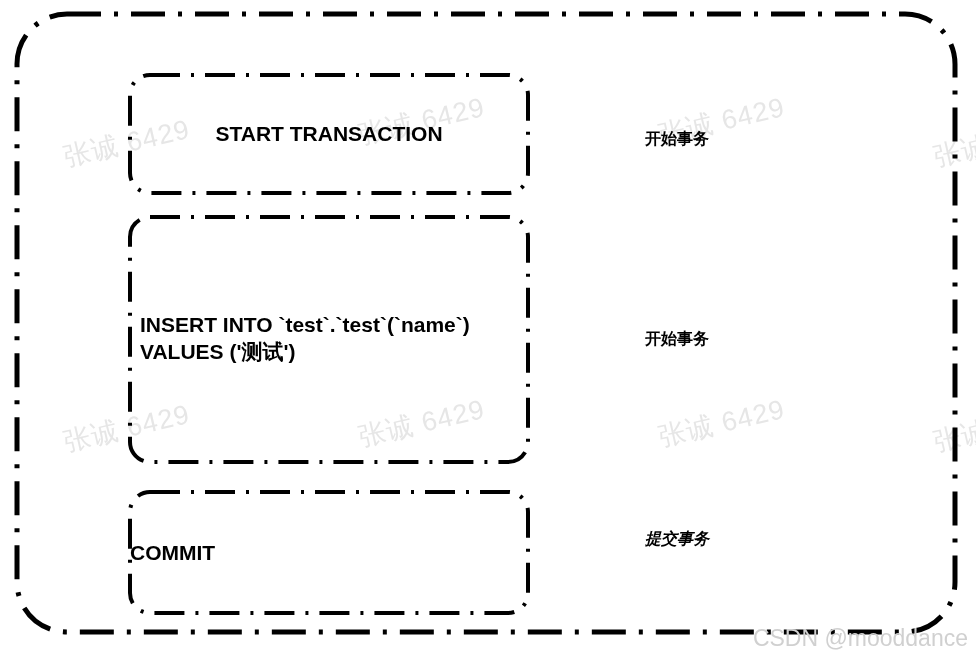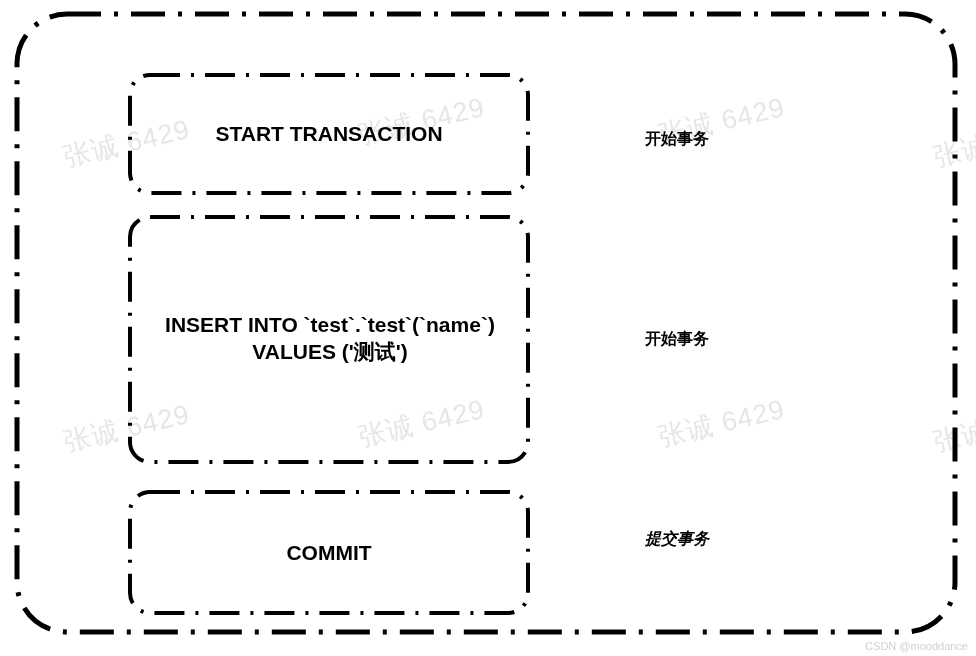--- a/index.html
+++ b/index.html
@@ -72,21 +72,21 @@
     font-weight: bold;
     font-size: 16px;
     line-height: 26px;
     white-space: nowrap;
   }
   .attribution {
     position: absolute;
     right: 8px;
     bottom: 4px;
     color: #d0d0d0;
-    font-size: 11px;
+    font-size: 23px;
     white-space: nowrap;
     z-index: 4;
   }
 </style>
 </head>
 <body>
 
 <div id="canvas">
 
   <div class="wm-layer">
@@ -106,24 +106,24 @@
         <rect x="130" y="75" width="398" height="118" rx="20" ry="20" fill="none" stroke="#000000" stroke-width="4" stroke-dasharray="30 11 3 11" stroke-linecap="butt"></rect>
         <rect x="130" y="217" width="398" height="245" rx="20" ry="20" fill="none" stroke="#000000" stroke-width="4" stroke-dasharray="30 11 3 11" stroke-linecap="butt"></rect>
         <rect x="130" y="492" width="398" height="121" rx="20" ry="20" fill="none" stroke="#000000" stroke-width="4" stroke-dasharray="30 11 3 11" stroke-linecap="butt"></rect>
       </g>
   </svg>
 
   <div class="text-layer">
 
     <div class="box-label centered" style="left: 130px; width: 398px; text-align: center; top: 120px;">START TRANSACTION</div>
 
-    <div class="box-label" style="left: 130px; width: 398px; text-align: center; padding-left: 2px; box-sizing: border-box; top: 310.5px;">INSERT INTO `test`.`test`(`name`)
+    <div class="box-label" style="left: 138px; width: 398px; text-align: left; padding-left: 2px; box-sizing: border-box; top: 310.5px;">INSERT INTO `test`.`test`(`name`)
 VALUES ('测试')</div>
 
-    <div class="box-label centered" style="left: 130px; width: 398px; text-align: center; top: 538.5px;">COMMIT</div>
+    <div class="box-label centered" style="left: 130px; width: 398px; text-align: left; top: 538.5px;">COMMIT</div>
 
     <div class="side-label" style="left: 645px; top: 126px;">开始事务</div>
 
     <div class="side-label" style="left: 645px; top: 326px;">开始事务</div>
 
     <div class="side-label" style="left: 645px; top: 526px; font-style: italic;">提交事务</div>
   </div>
 
   <div class="attribution" style="color: rgb(208, 208, 208);">CSDN @mooddance</div>
 </div>

